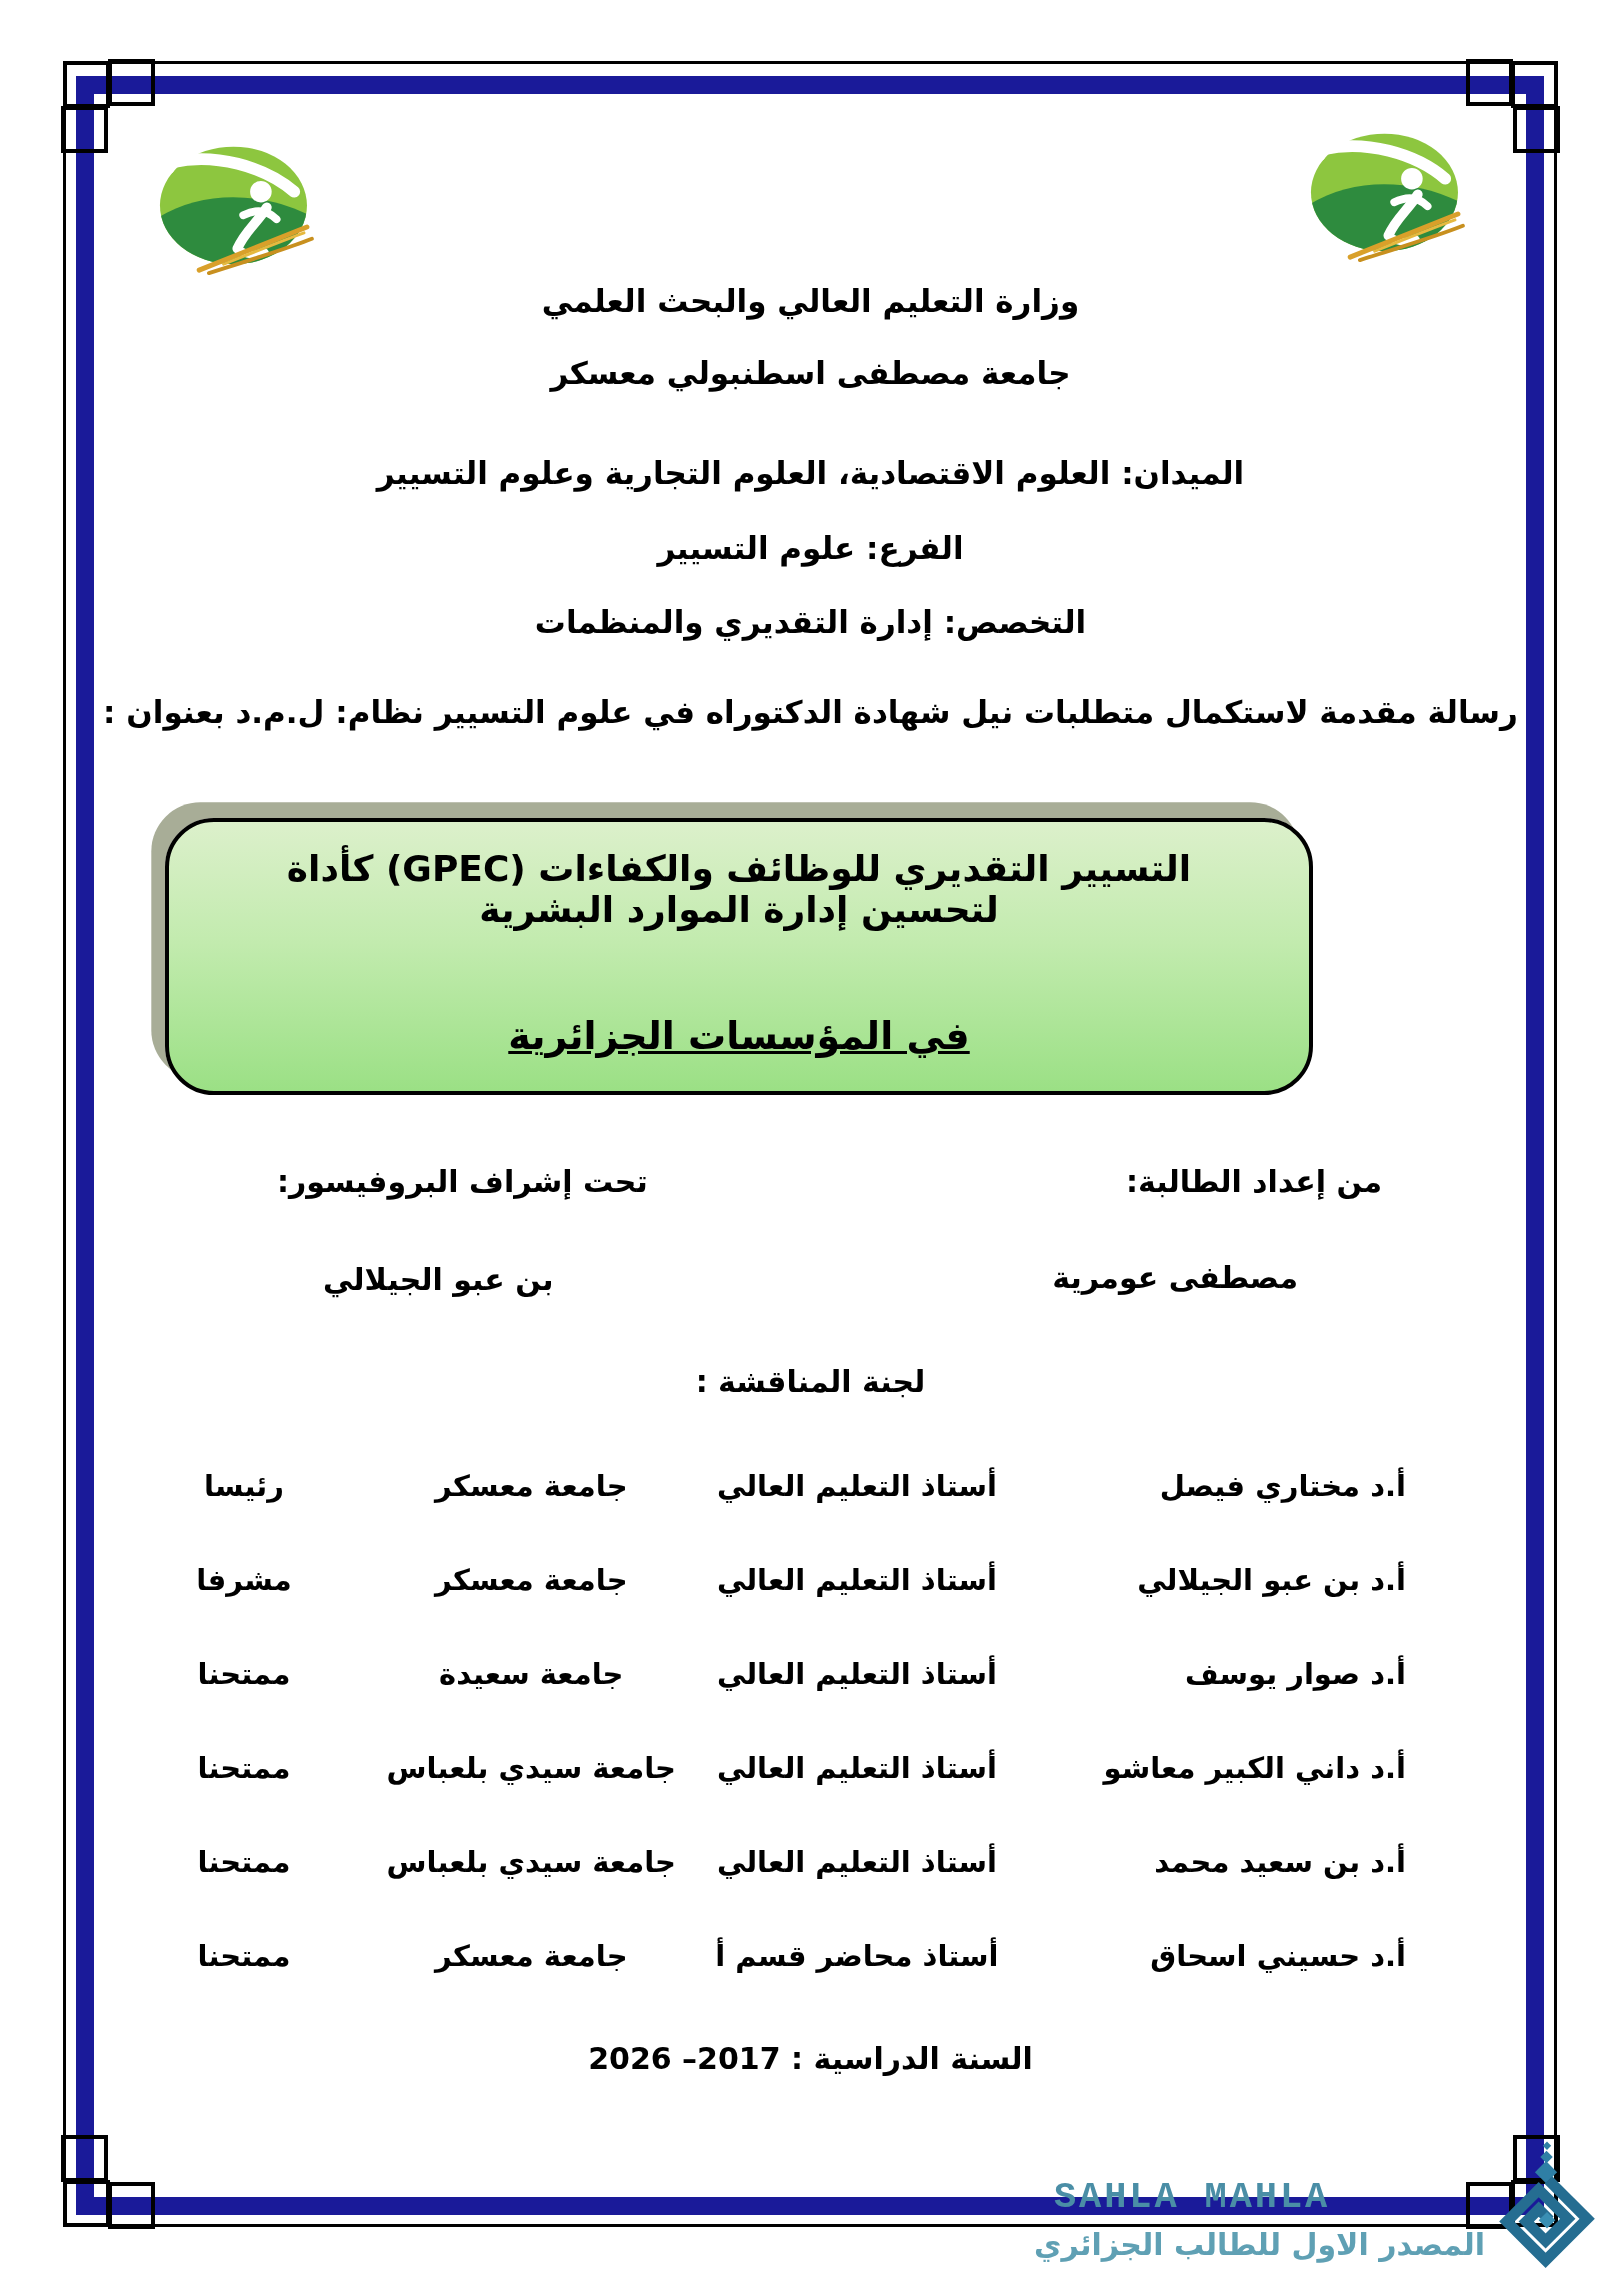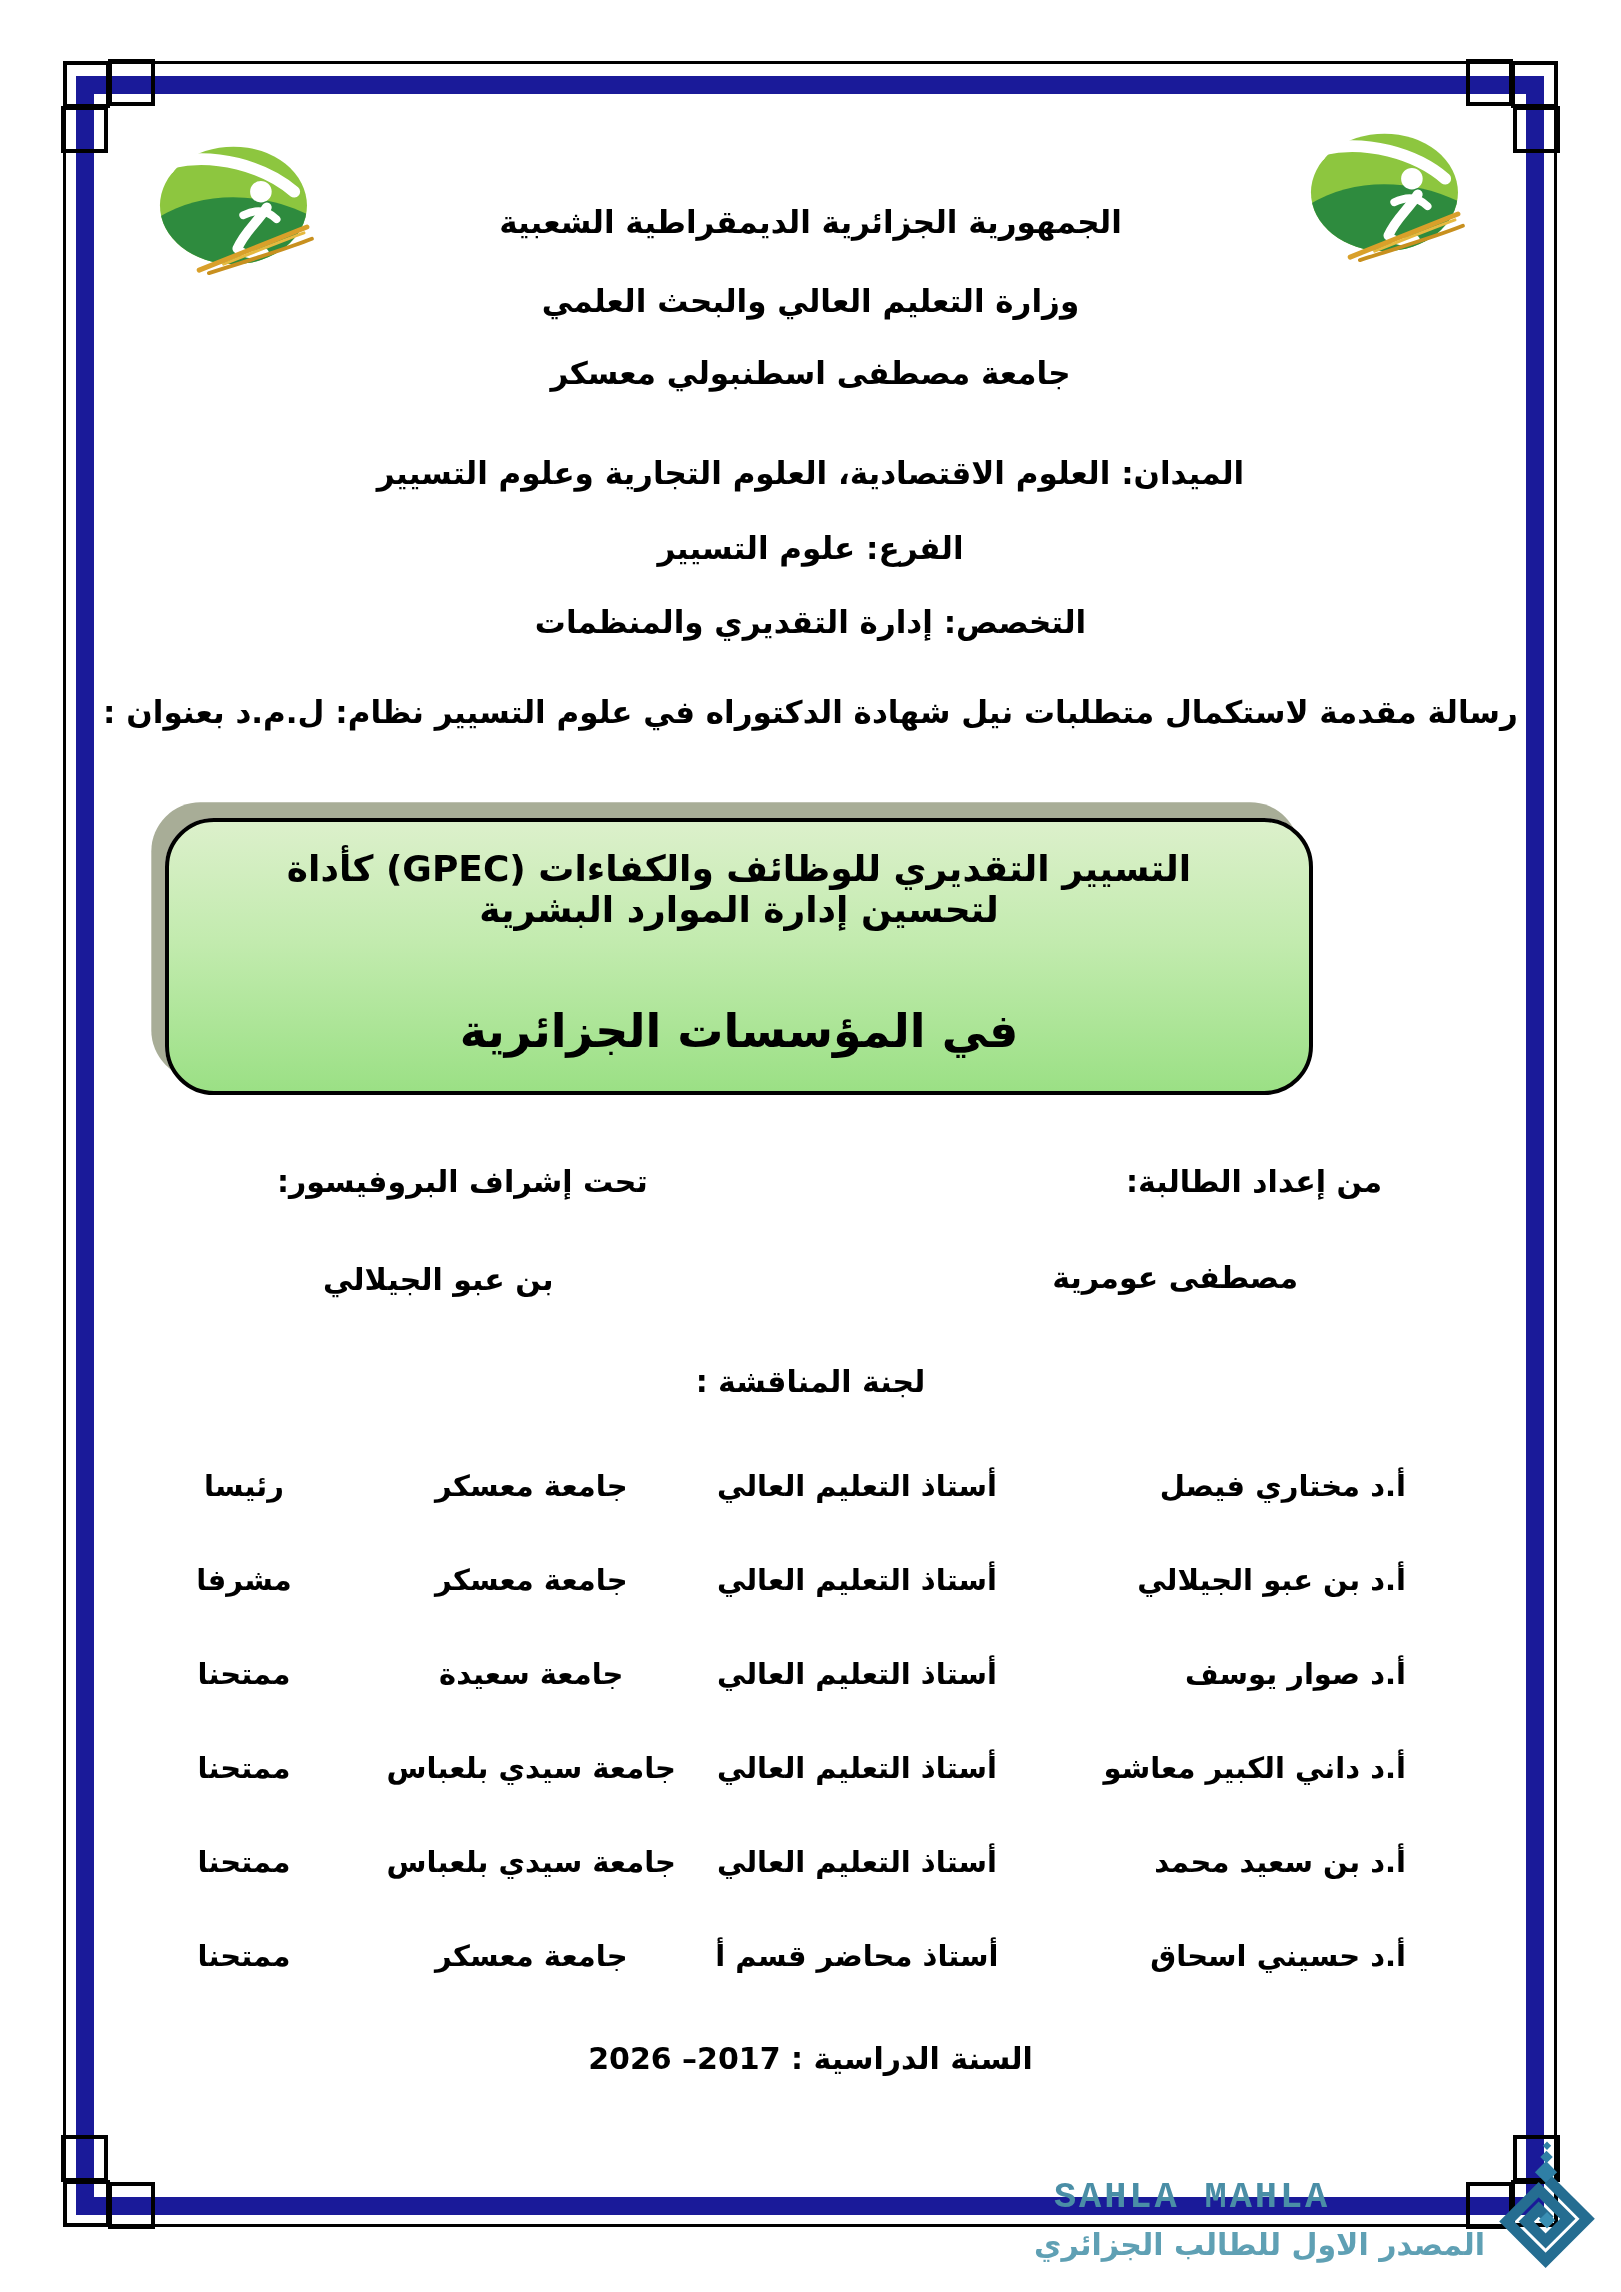--- a/index.html
+++ b/index.html
@@ -19,21 +19,21 @@
   .cline{position:absolute;left:0;right:0;text-align:center;font-weight:bold;line-height:47px;}
   .fs32{font-size:31px;} .fs31{font-size:30px;}
   
   .title-box{position:absolute;left:165px;top:818px;width:1148px;height:277px;box-sizing:border-box;
              border:4.9px solid #000;border-radius:49px;
              background:linear-gradient(180deg,#dcf0cb 0%,#c2ebae 45%,#9be085 100%);
              box-shadow:-13.7px -15.7px 0 0 #a8ad97;
              display:flex;flex-direction:column;justify-content:space-between;
              padding:25.5px 49px 33px 49px;}
   .title-box div{text-align:center;font-weight:bold;}
-  .tb1{font-size:36px;} .tb2{font-size:46px;} .tb3{font-size:32px;}
+  .tb1{font-size:36px;} .tb2{font-size:38px;text-decoration:underline;} .tb3{font-size:32px;}
   
   .pos{position:absolute;font-weight:bold;font-size:30px;white-space:nowrap;}
   
   .committee{position:absolute;right:215px;left:129px;top:1439px;}
   .c-row{display:grid;grid-template-columns:31% 24% 27% 18%;height:94px;align-items:center;direction:rtl;}
   .c-cell{font-weight:bold;font-size:29px;white-space:nowrap;}
   .c-name{text-align:right;}
   .c-rank,.c-univ,.c-role{text-align:center;}
   
   .wm-brand{position:absolute;left:1054px;top:2176px;z-index:6;
@@ -92,21 +92,20 @@
     <path d="M24,40 C10,34 14,20 28,22 C22,26 22,32 28,34 C70,24 122,38 152,64" fill="none" stroke="#ffffff" stroke-width="12" stroke-linecap="round"></path>
     <circle cx="118" cy="64" r="11" fill="#ffffff"></circle>
     <path d="M124,80 C114,96 102,104 94,122" fill="none" stroke="#ffffff" stroke-width="10" stroke-linecap="round"></path>
     <path d="M100,88 C112,82 124,82 134,92" fill="none" stroke="#ffffff" stroke-width="8" stroke-linecap="round"></path>
     <path d="M94,122 C102,128 112,130 122,126" fill="none" stroke="#ffffff" stroke-width="8" stroke-linecap="round"></path>
     <path d="M55,144 C95,128 130,114 165,100" fill="none" stroke="#d9a02a" stroke-width="5" stroke-linecap="round"></path>
     <path d="M65,147 C105,134 140,124 170,112" fill="none" stroke="#c8901f" stroke-width="4" stroke-linecap="round"></path>
     <path d="M80,138 C110,126 140,114 162,106" fill="none" stroke="#e6b93f" stroke-width="3" stroke-linecap="round"></path>
   </svg>
 
-  <div class="cline fs32" style="top:199px;">الجمهورية الجزائرية الديمقراطية الشعبية</div>
   <div class="cline fs32" style="top:278px;">وزارة التعليم العالي والبحث العلمي</div>
   <div class="cline fs32" style="top:350px;">جامعة مصطفى اسطنبولي معسكر</div>
 
   <div class="cline fs32" style="top:450px;">الميدان: العلوم الاقتصادية، العلوم التجارية وعلوم التسيير</div>
   <div class="cline fs32" style="top:525px;">الفرع: علوم التسيير</div>
   <div class="cline fs32" style="top:599px;">التخصص: إدارة التقديري والمنظمات</div>
   <div class="cline fs32" style="top:689px;">رسالة مقدمة لاستكمال متطلبات نيل شهادة الدكتوراه في علوم التسيير نظام: ل.م.د بعنوان :</div>
 
   <div class="title-box">
     <div class="tb1">التسيير التقديري للوظائف والكفاءات (GPEC) كأداة لتحسين إدارة الموارد البشرية</div>

